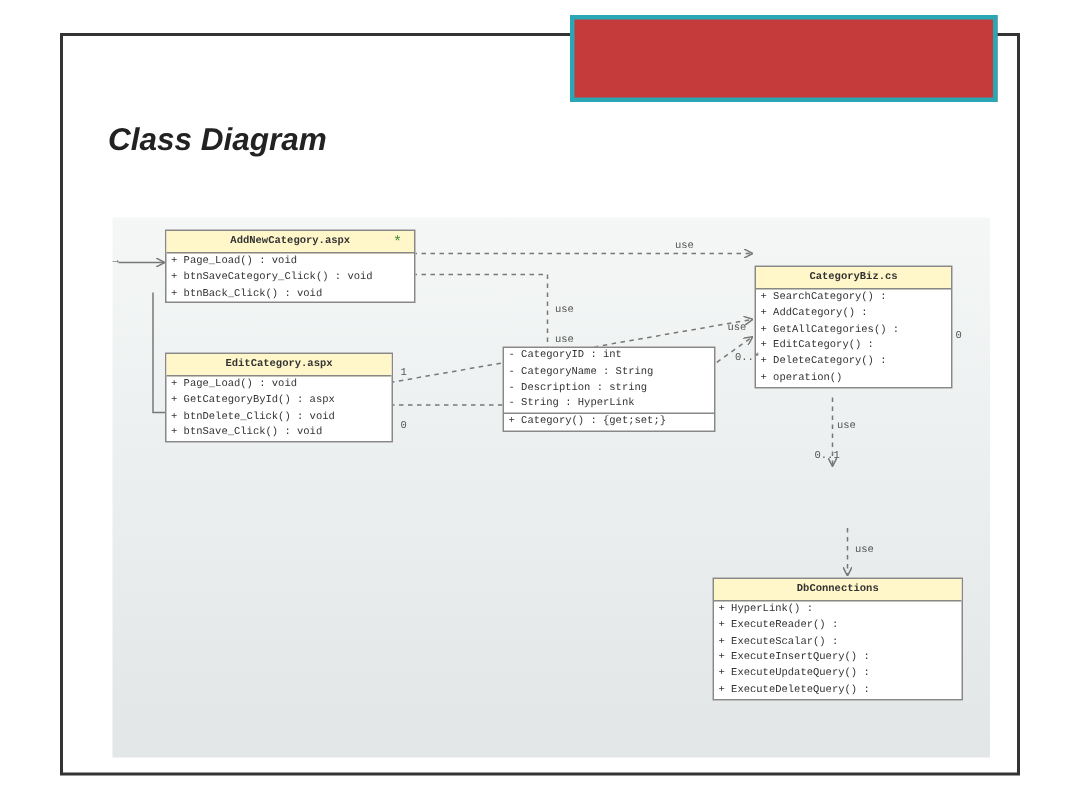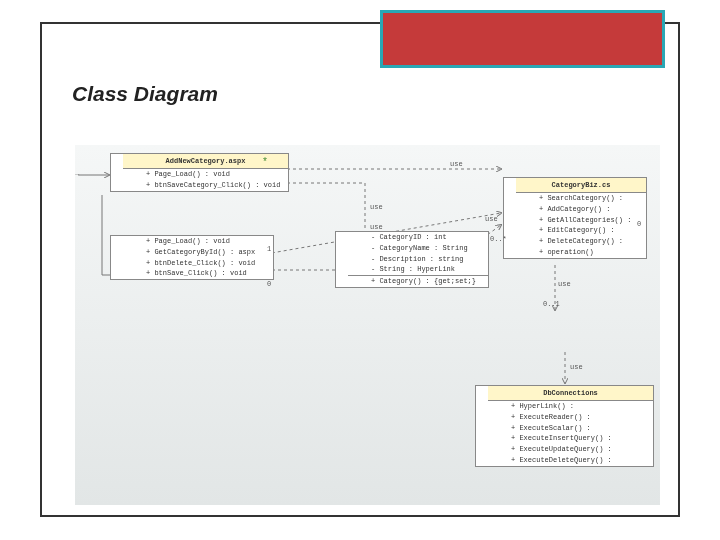--- a/index.html
+++ b/index.html
@@ -48,34 +48,32 @@
     height: 360px;
     background: linear-gradient(#f5f7f7,#e2e6e6);
     font-family: "Courier New", monospace;
     font-size: 7px;
     color: #333;
   }
   .box {
     position: absolute;
     background: #fff;
     border: 1px solid #888;
-    padding-left: 12px;
   }
   .box-head {
     background: #fff6c9;
     border-bottom: 1px solid #888;
     text-align: center;
     font-weight: bold;
     padding: 3px 2px;
   }
   .box-row {
     padding: 1px 3px;
     line-height: 1.25;
     white-space: nowrap;
-    margin-left: 20px;
   }
   .hr {
     border-top: 1px solid #888;
     margin: 0;
   }
   .rel {
     position: absolute;
     font-size: 7px;
     color: #555;
   }
@@ -107,23 +105,25 @@
     <line x1="480" y1="120" x2="480" y2="165" stroke="#777" stroke-dasharray="3,3" marker-end="url(#arr)"></line>
     <line x1="490" y1="207" x2="490" y2="238" stroke="#777" stroke-dasharray="3,3" marker-end="url(#arr)"></line>
     <path d="M27 50 L27 130 L38 130" fill="none" stroke="#777"></path>
     <line x1="4" y1="30" x2="34" y2="30" stroke="#777" marker-end="url(#arr)"></line>
   </svg>
 
   <div class="box" style="left:35px; top:8px; width:165px;">
     <div class="box-head">AddNewCategory.aspx</div>
     <div class="box-row">+ Page_Load() : void</div>
     <div class="box-row">+ btnSaveCategory_Click() : void</div>
+    <div class="box-row">+ btnBack_Click() : void</div>
   </div>
 
   <div class="box" style="left:35px; top:90px; width:150px;">
+    <div class="box-head">EditCategory.aspx</div>
     <div class="box-row">+ Page_Load() : void</div>
     <div class="box-row">+ GetCategoryById() : aspx</div>
     <div class="box-row">+ btnDelete_Click() : void</div>
     <div class="box-row">+ btnSave_Click() : void</div>
   </div>
 
   <div class="box" style="left:260px; top:86px; width:140px;">
     <div class="box-row">- CategoryID : int</div>
     <div class="box-row">- CategoryName : String</div>
     <div class="box-row">- Description : string</div>

